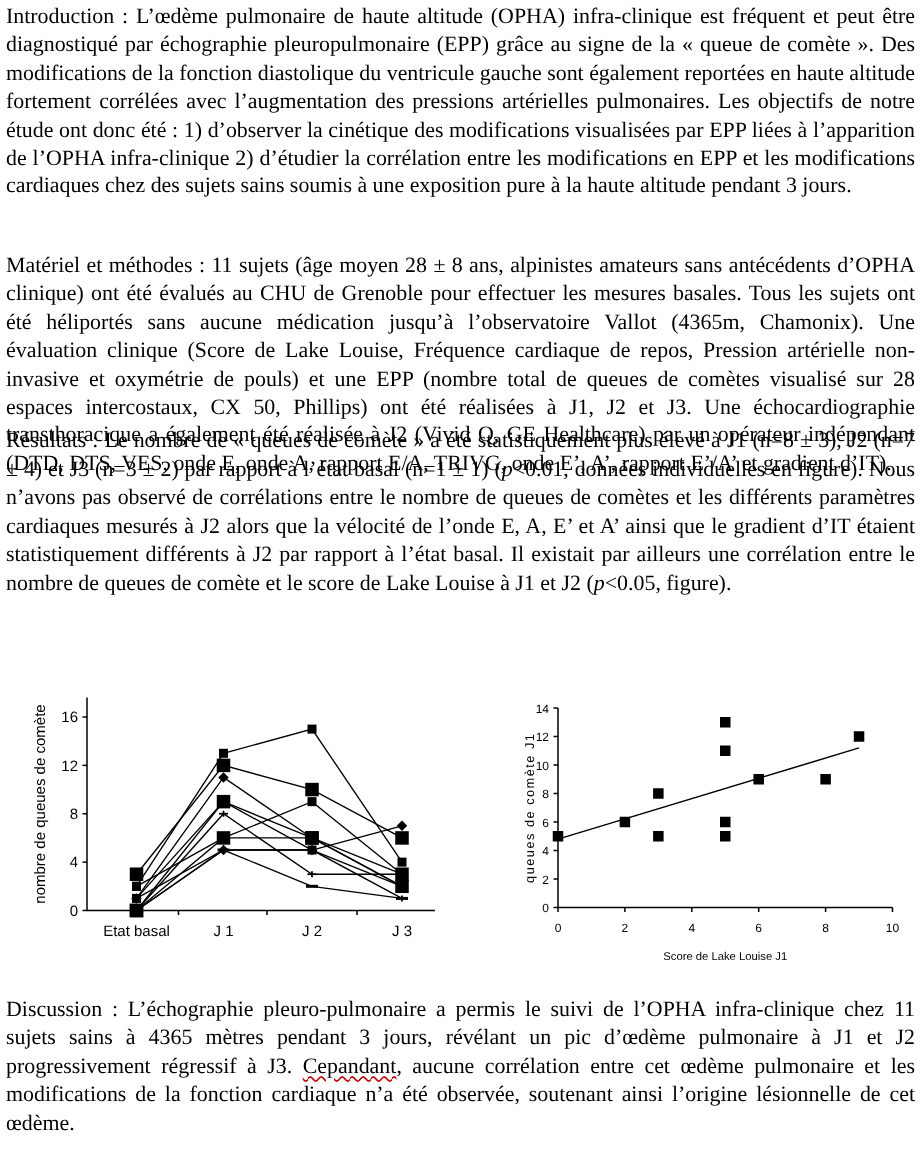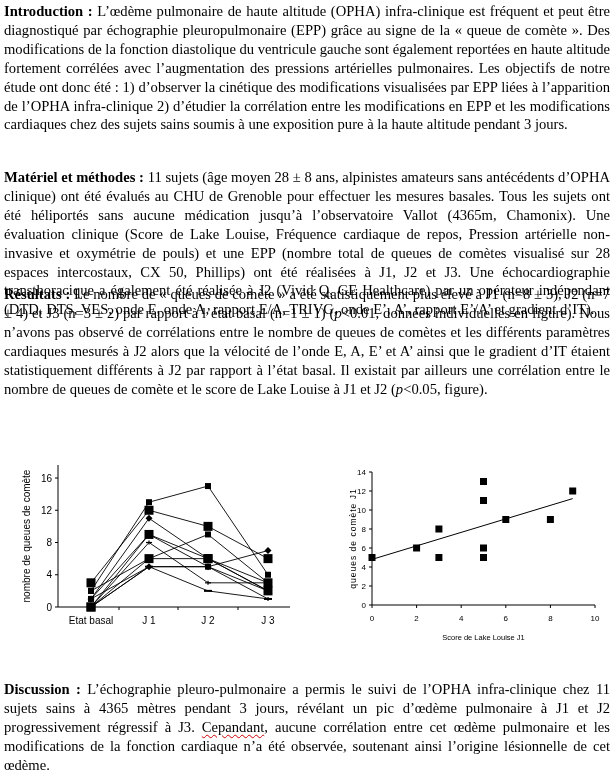--- a/index.html
+++ b/index.html
@@ -1,24 +1,24 @@
 <!DOCTYPE html>
 <html><head>
 <meta charset="utf-8">
 <style>
   html,body{margin:0;padding:0;background:#fff;}
   body{width:614px;height:776px;position:relative;overflow:hidden;
        font-family:"Liberation Serif","DejaVu Serif",serif;color:#000;}
   .para{position:absolute;left:4px;width:606px;font-size:14.6px;line-height:18.9px;
         text-align:justify;margin:0;}
-  .para b{font-weight:bold;}
+  .para b{font-weight:normal;}
   .p-intro{top:2px;}
   .p-methods{top:168px;}
   .p-results{top:285px;}
-  .p-disc{top:680px;}
+  .p-disc{top:664px;}
   .figure{position:absolute;}
   .fig-left{left:0;top:460px;width:300px;height:200px;}
   .fig-right{left:330px;top:460px;width:284px;height:185px;}
   svg text{font-family:"Liberation Sans","DejaVu Sans",sans-serif;fill:#000;}
   .squig{text-decoration:underline wavy #d00000;text-decoration-thickness:1px;text-underline-offset:2px;}
 </style>
 </head>
 <body>
 
 <p class="para p-intro"><b>Introduction :</b><span> L’œdème pulmonaire de haute altitude (OPHA) infra-clinique est fréquent et peut être diagnostiqué par échographie pleuropulmonaire (EPP) grâce au signe de la « queue de comète ». Des modifications de la fonction diastolique du ventricule gauche sont également reportées en haute altitude fortement corrélées avec l’augmentation des pressions artérielles pulmonaires. Les objectifs de notre étude ont donc été : 1) d’observer la cinétique des modifications visualisées par EPP liées à l’apparition de l’OPHA infra-clinique 2) d’étudier la corrélation entre les modifications en EPP et les modifications cardiaques chez des sujets sains soumis à une exposition pure à la haute altitude pendant 3 jours.</span></p>

